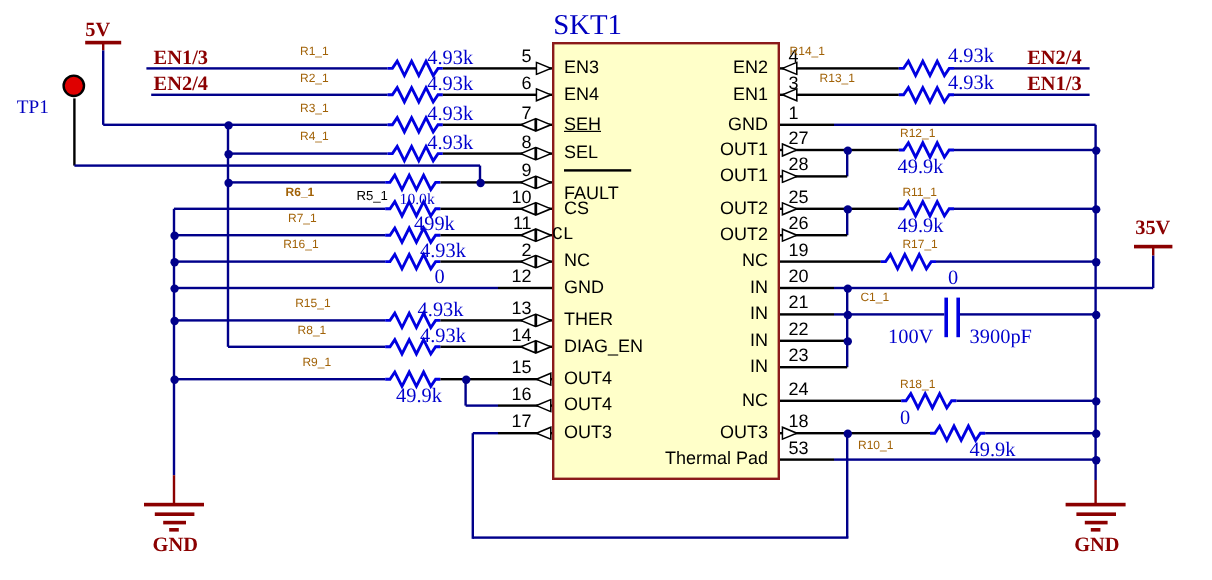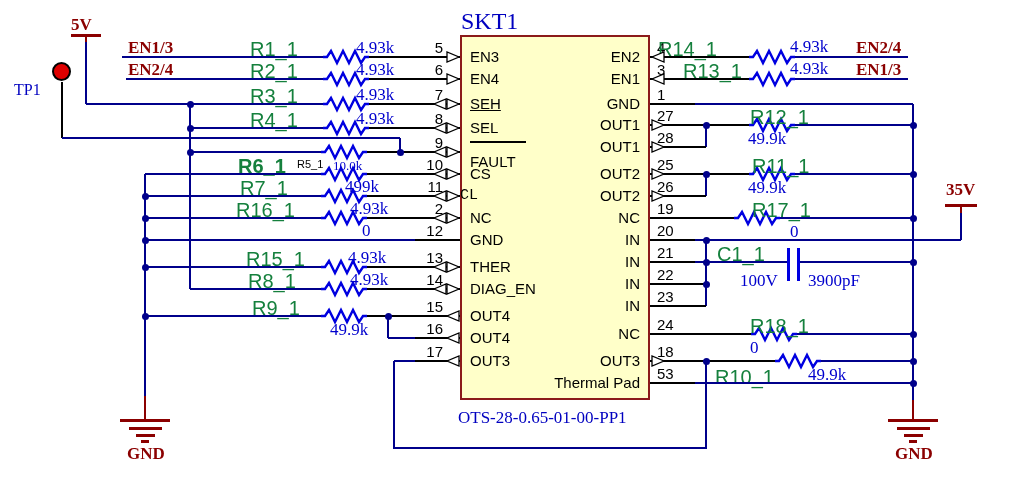--- a/index.html
+++ b/index.html
@@ -1,37 +1,36 @@
 <!DOCTYPE html>
 <html><head>
 <meta charset="utf-8">
 <style>
   html,body{margin:0;padding:0;background:#fff;}
   #schematic{position:relative;width:1010px;height:483px;background:#ffffff;overflow:hidden;
              font-family:"Liberation Sans",sans-serif;}
   .abs{position:absolute;}
   .sans{font-family:"Liberation Sans",sans-serif;}
   .serif{font-family:"Liberation Serif",serif;}
-  .des{font-size:20px;color:#15803d;}
+  .des{font-size:10px;color:#a16207;}
   .des-sm{font-size:11px;color:#000;}
   .val{font-size:17px;color:#0000CD;font-family:"Liberation Serif",serif;}
   .val-sm{font-size:13px;color:#0000CD;font-family:"Liberation Serif",serif;}
   .pinnum{font-size:15px;color:#000;}
   .pinname{font-size:15px;color:#000;line-height:18px;}
   .net{font-size:17px;font-weight:bold;color:#8B0000;font-family:"Liberation Serif",serif;}
   .nowrap{white-space:nowrap;}
 </style>
 </head>
 <body>
 
 <div id="schematic">
 
   <div class="abs" id="ic-body" style="left: 460px; top: 35px; width: 190px; height: 365px; box-sizing: border-box; background: rgb(255, 255, 201); border: 2px solid rgb(139, 26, 26);"></div>
   <div class="abs serif nowrap" style="left: 461px; top: 8px; font-size: 24px; color: rgb(0, 0, 192);">SKT1</div>
-  <div class="abs serif nowrap" style="left: 458px; top: 408px; font-size: 17px; color: rgb(0, 0, 192);">OTS-28-0.65-01-00-PP1</div>
 
   <div class="abs net nowrap" style="left: 71px; top: 15px; color: rgb(139, 0, 0);">5V</div>
 
   <div class="abs net nowrap" style="left: 946px; top: 180px; color: rgb(139, 0, 0);">35V</div>
 
   <div class="abs serif nowrap" style="left: 14px; top: 81px; font-size: 16px; color: rgb(0, 0, 192);">TP1</div>
 
   <div class="abs net nowrap" style="left: 118px; top: 444px; width: 56px; text-align: center; color: rgb(139, 0, 0);">GND</div>
   <div class="abs net nowrap" style="left: 886px; top: 444px; width: 56px; text-align: center; color: rgb(139, 0, 0);">GND</div>
 <div class="abs" style="left: 71px; top: 34px; width: 30px; height: 3px; background: rgb(139, 0, 0);"></div>

